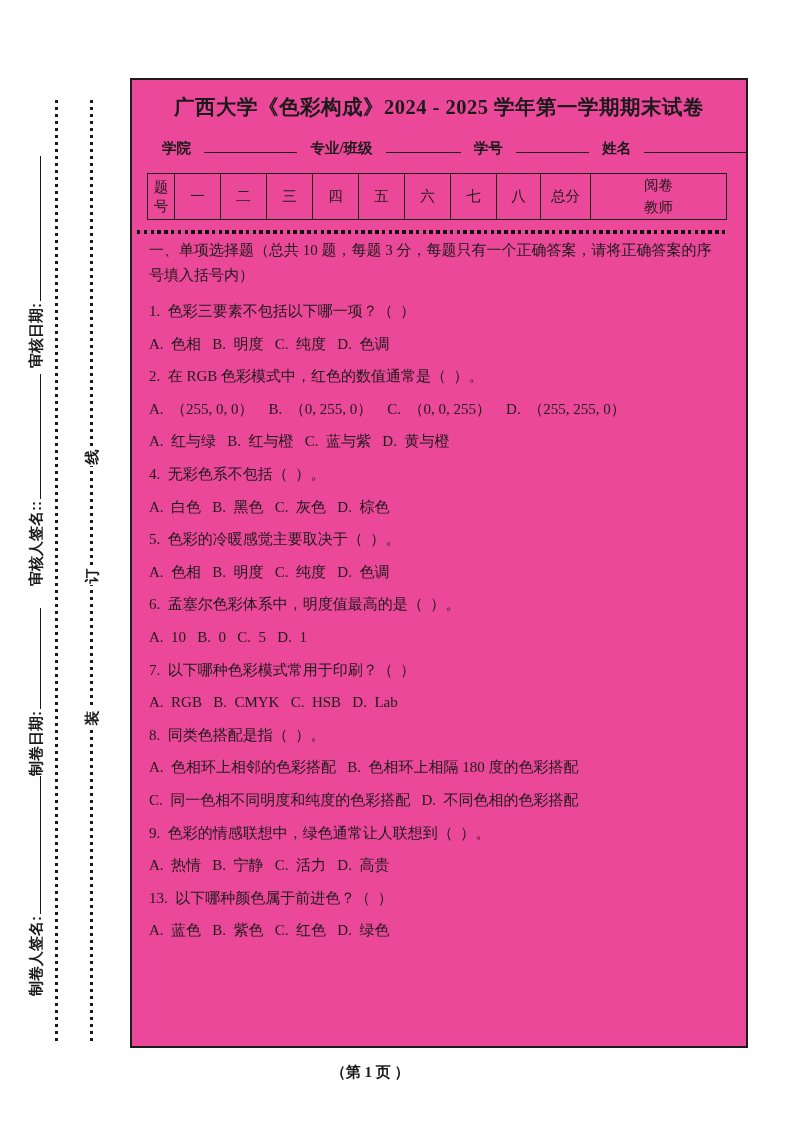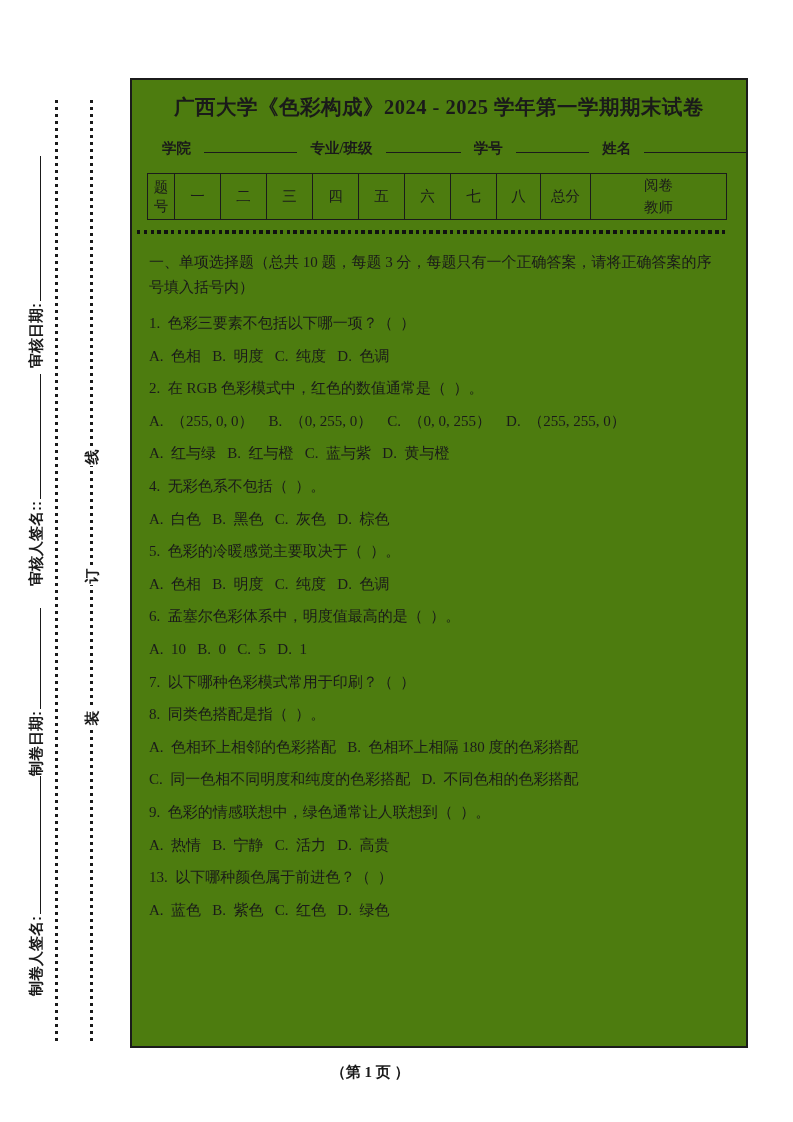--- a/index.html
+++ b/index.html
@@ -30,21 +30,21 @@
   .bindchar{
     position:absolute;left:83px;width:18px;height:20px;background:#fff;
     transform:rotate(-90deg);text-align:center;line-height:20px;
     font-size:15px;font-weight:bold;z-index:2;
     font-family:"Liberation Sans","DejaVu Sans",sans-serif;
   }
   .bc-xian{top:447px;} .bc-ding{top:566px;} .bc-zhuang{top:708px;}
   
   .sheet{
     position:absolute;left:130px;top:78px;width:618px;height:970px;
-    border:2px solid #1b1b1b;box-sizing:border-box;background:#4d7c0f;
+    border:2px solid #1b1b1b;box-sizing:border-box;background:#ec4899;
   }
   .title{
     margin-top:13px;text-align:center;font-size:20.5px;font-weight:bold;
     letter-spacing:0.5px;white-space:pre-wrap;
   }
   .fields{
     margin:18px 0 0 30px;display:flex;align-items:baseline;
     font-weight:bold;font-size:14.5px;white-space:pre;gap:13px;
   }
   .field-blank{display:inline-block;height:5px;border-bottom:1.6px solid #1a1a1a;}
@@ -54,21 +54,21 @@
     font-size:14.5px;text-align:center;
   }
   table.score td{border:1.8px solid #1b1b1b;padding:0;vertical-align:middle;line-height:1.25;}
   tr.hdr td{height:45px;} tr.scr td{height:38px;}
   td.narrow{width:27px;}
   .wrap2{display:inline-block;width:2.4em;line-height:1.45;}
   .dotsep{
     margin:10px 0 0 5px;width:590px;height:4px;
     background:repeating-linear-gradient(to right,#111 0 3.5px,transparent 3.5px 6.8px);
   }
-  .content{margin:16px 17px 0 17px;font-size:15px;}
+  .content{margin:4px 17px 0 17px;font-size:15px;}
   .intro-line{line-height:25px;white-space:pre-wrap;}
   .intro{margin-bottom:7px;}
   .qline{line-height:32.6px;white-space:pre-wrap;}
   .pagefoot{
     position:absolute;left:0;top:1063px;width:740px;text-align:center;
     font-size:15px;font-weight:bold;white-space:pre;
   }
 </style>
 </head>
 <body>
@@ -156,20 +156,21 @@
       <div class="qline">4.  无彩色系不包括（  ）。</div>
       <div class="qline">A.  白色   B.  黑色   C.  灰色   D.  棕色</div>
 
       <div class="qline">5.  色彩的冷暖感觉主要取决于（  ）。</div>
       <div class="qline">A.  色相   B.  明度   C.  纯度   D.  色调</div>
 
       <div class="qline">6.  孟塞尔色彩体系中，明度值最高的是（  ）。</div>
       <div class="qline">A.  10   B.  0   C.  5   D.  1</div>
 
       <div class="qline">7.  以下哪种色彩模式常用于印刷？（  ）</div>
+      <div class="qline">A.  RGB   B.  CMYK   C.  HSB   D.  Lab</div>
 
       <div class="qline">8.  同类色搭配是指（  ）。</div>
       <div class="qline">A.  色相环上相邻的色彩搭配   B.  色相环上相隔 180 度的色彩搭配</div>
       <div class="qline">C.  同一色相不同明度和纯度的色彩搭配   D.  不同色相的色彩搭配</div>
 
       <div class="qline">9.  色彩的情感联想中，绿色通常让人联想到（  ）。</div>
       <div class="qline">A.  热情   B.  宁静   C.  活力   D.  高贵</div>
 
       <div class="qline">13.  以下哪种颜色属于前进色？（  ）</div>
       <div class="qline">A.  蓝色   B.  紫色   C.  红色   D.  绿色</div>

